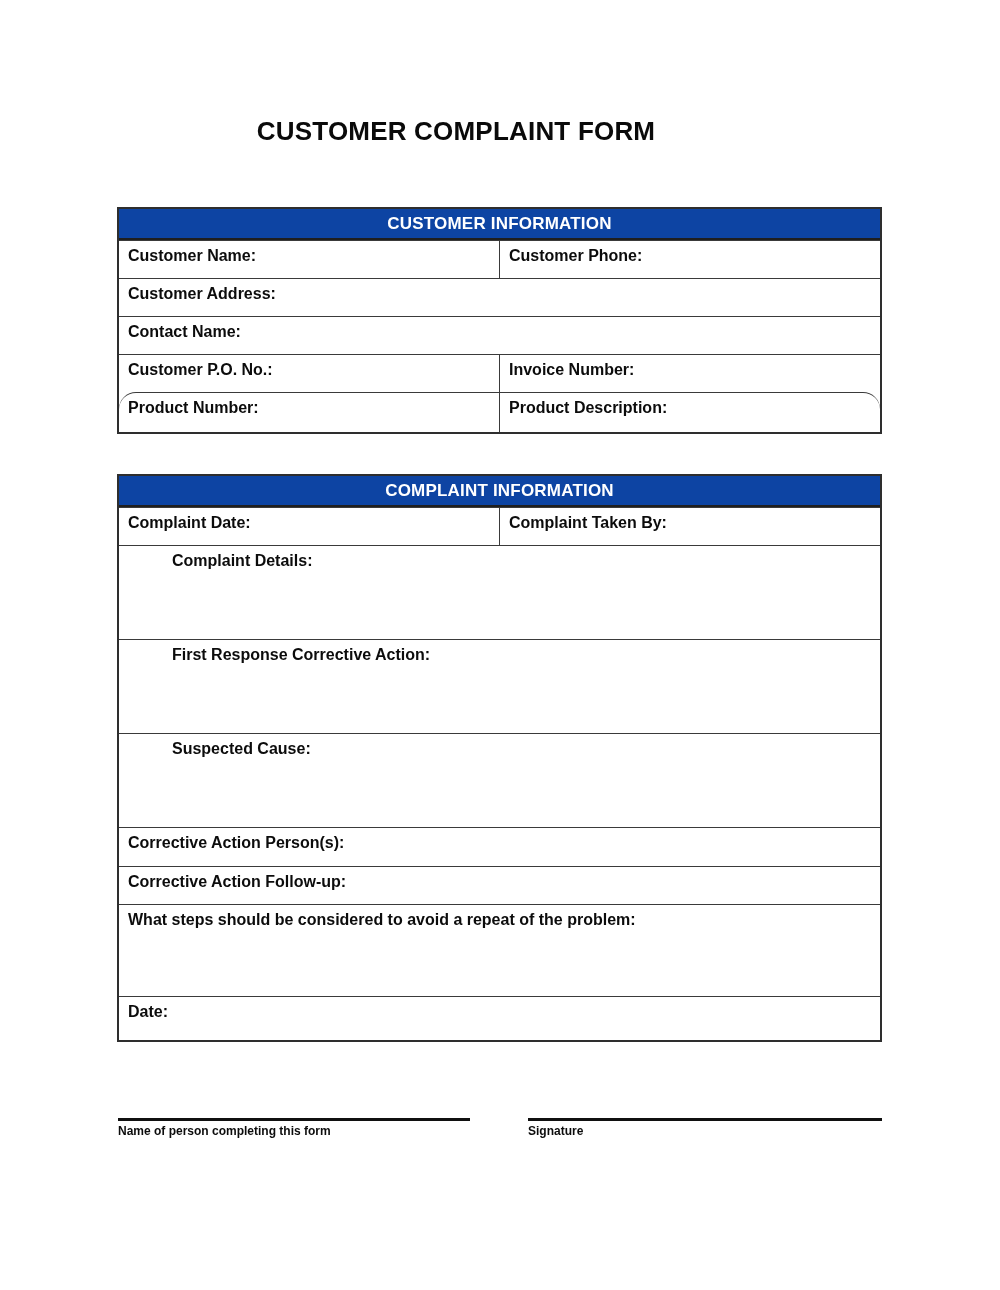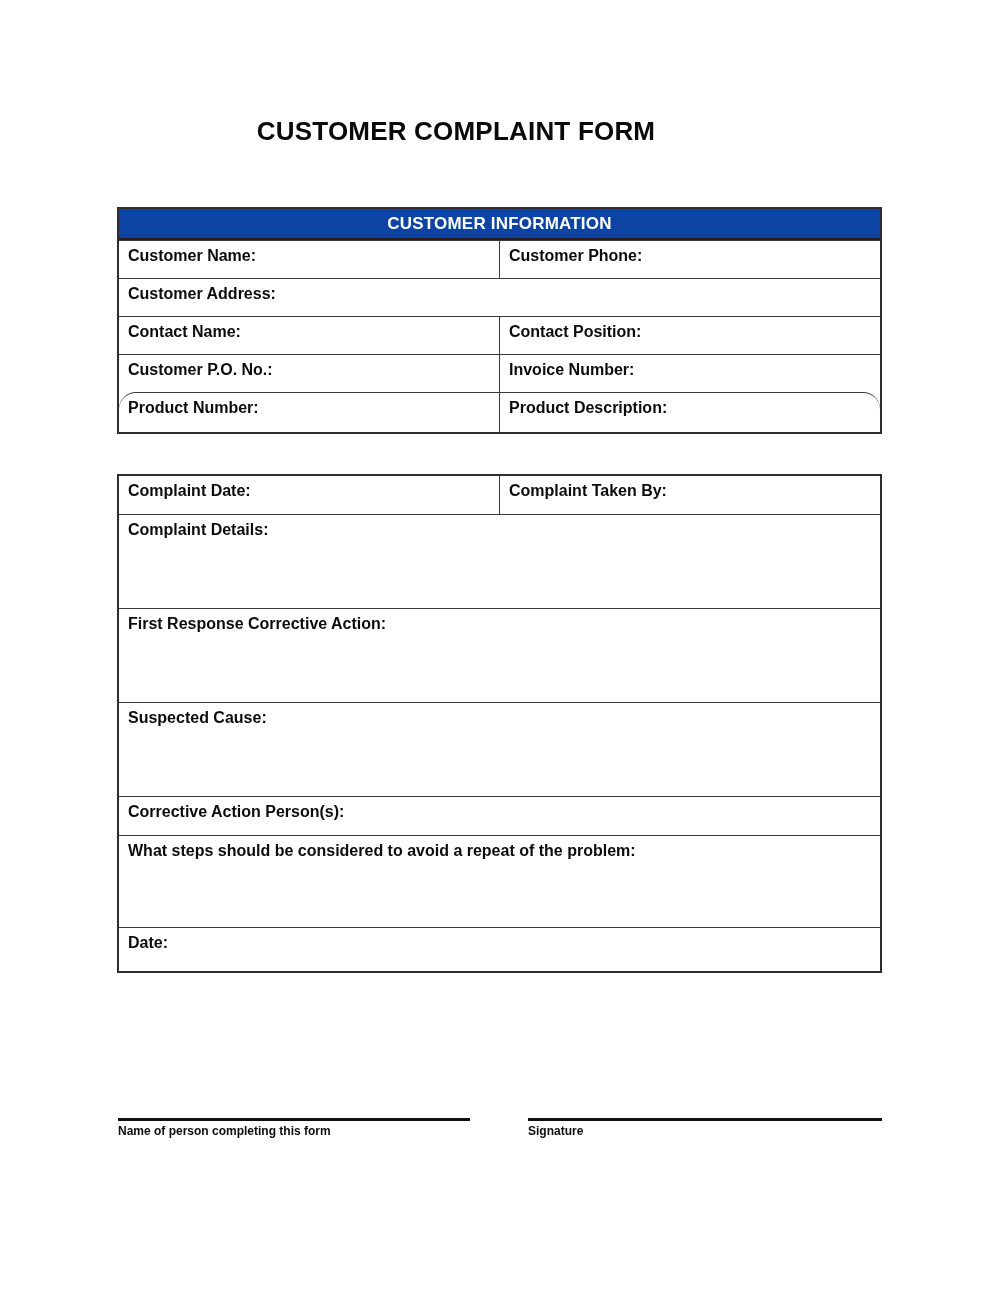--- a/index.html
+++ b/index.html
@@ -56,21 +56,21 @@
     font-size: 16px;
     font-weight: bold;
     line-height: 20px;
     overflow: hidden;
   }
   .cell + .cell { border-left: 1px solid #3a3a3a; }
   .h38 { height: 38px; }
   .h40 { height: 40px; border-radius: 17px; }
   .h39 { height: 39px; }
   .h46 { height: 44px; }
-  .h94 { height: 94px; }
+  .h94 { height: 94px; padding-left: 44px; }
   .h92 { height: 92px; }
   .sig-block {
     position: absolute;
     top: 1118px;
     display: flex;
     flex-direction: column;
   }
   #sig-name { left: 118px; width: 352px; }
   #sig-sign { left: 528px; width: 354px; }
   .sig-line {
@@ -94,49 +94,52 @@
 
   <div class="row h38">
     <div class="cell">Customer Name:</div>
     <div class="cell">Customer Phone:</div>
   </div>
   <div class="row h38">
     <div class="cell">Customer Address:</div>
   </div>
   <div class="row h38">
     <div class="cell">Contact Name:</div>
-    <div class="cell">Contact Position:</div>
   </div>
   <div class="row h38">
     <div class="cell">Customer P.O. No.:</div>
     <div class="cell">Invoice Number:</div>
   </div>
   <div class="row h40">
     <div class="cell">Product Number:</div>
     <div class="cell">Product Description:</div>
   </div>
 </div>
 
 <div class="form-table" id="complaint-table">
+  <div class="table-header">COMPLAINT INFORMATION</div>
 
   <div class="row h38">
     <div class="cell">Complaint Date:</div>
     <div class="cell">Complaint Taken By:</div>
   </div>
   <div class="row h94">
     <div class="cell">Complaint Details:</div>
   </div>
   <div class="row h94">
     <div class="cell">First Response Corrective Action:</div>
   </div>
   <div class="row h94">
     <div class="cell">Suspected Cause:</div>
   </div>
   <div class="row h39">
     <div class="cell">Corrective Action Person(s):</div>
+  </div>
+  <div class="row h38">
+    <div class="cell">Corrective Action Follow-up:</div>
   </div>
   <div class="row h92">
     <div class="cell">What steps should be considered to avoid a repeat of the problem:</div>
   </div>
   <div class="row h46">
     <div class="cell">Date:</div>
   </div>
 </div>
 
 <div class="sig-block" id="sig-name">

